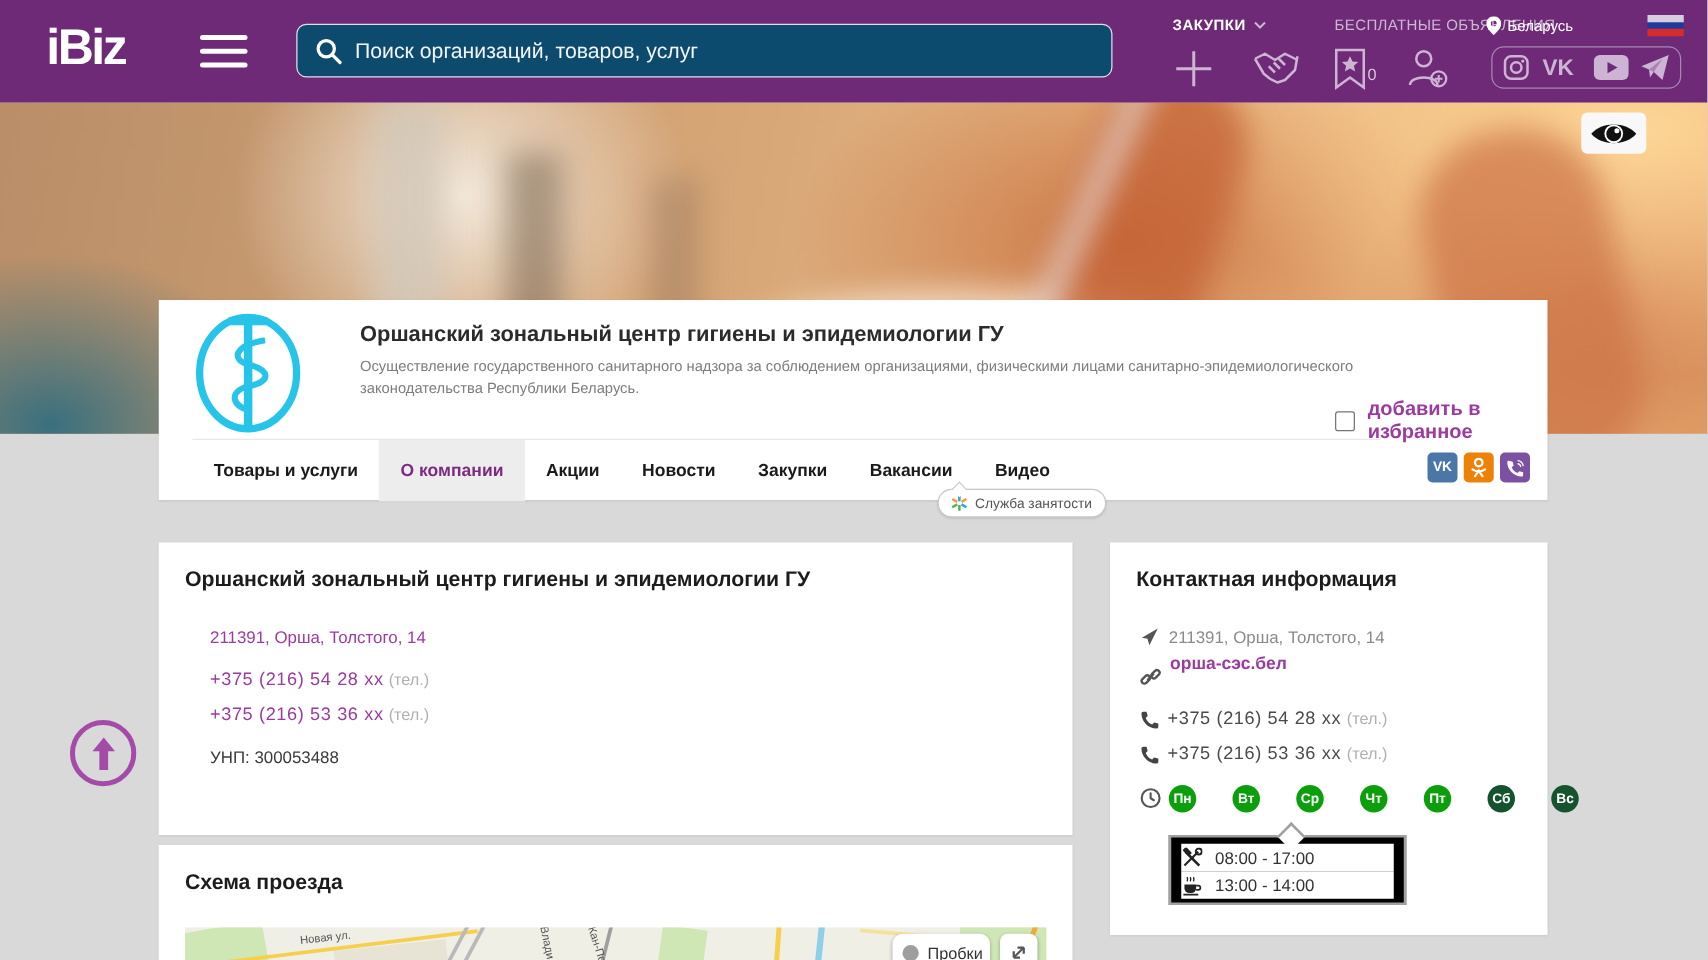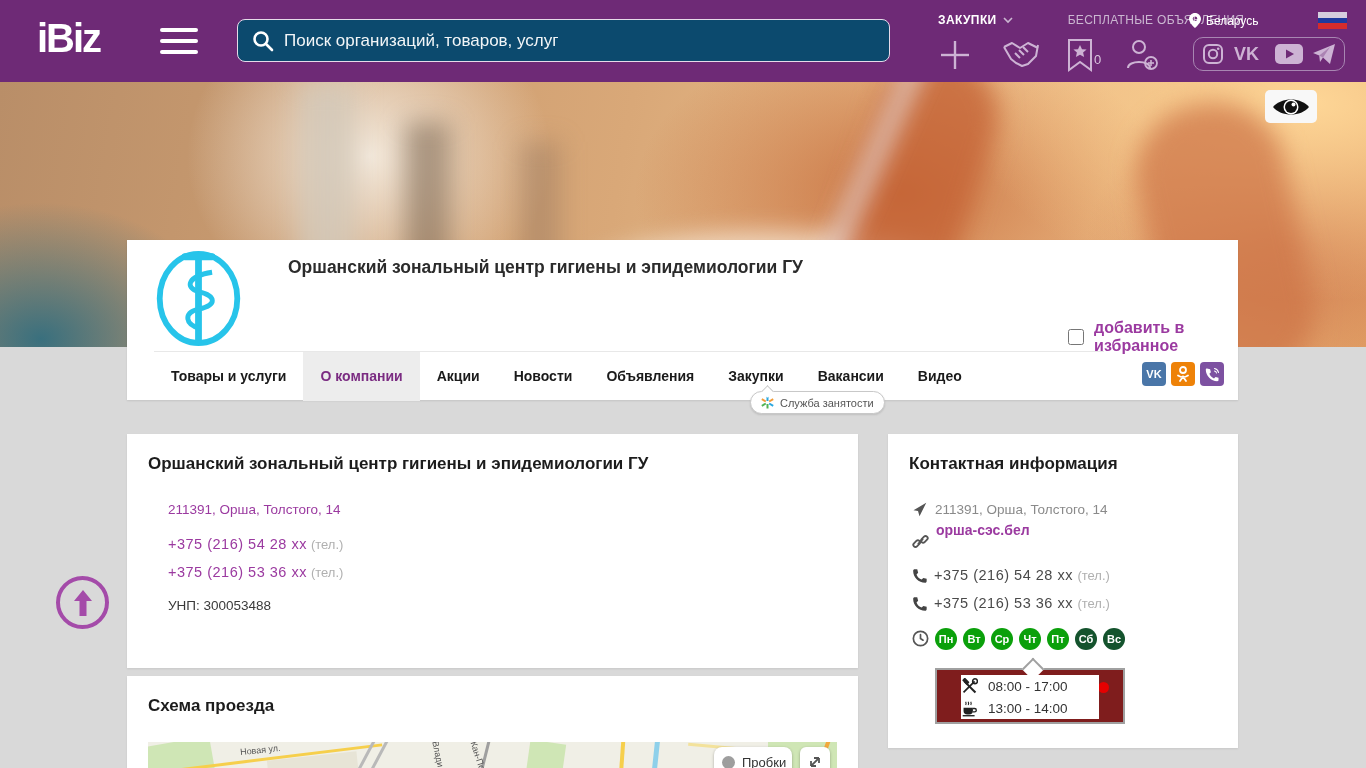--- a/index.html
+++ b/index.html
@@ -91,27 +91,27 @@
   .traffic-btn span { font-size:13px; color:#333; }
   .expand-btn { position:absolute; left:652px; top:5px; width:30px; height:30px; background:#fff; border-radius:6px;
     box-shadow:0 1px 3px rgba(0,0,0,.3); display:flex; align-items:center; justify-content:center; cursor:pointer; }
 
   
   .crow-icon { position:absolute; left:24px; }
   .ctext { position:absolute; left:47px; font-size:13.5px; color:#8a8a8a; }
   .site-link { position:absolute; left:48px; font-size:14px; color:#9b3aa0; font-weight:bold; cursor:pointer; }
   .cphone { position:absolute; left:46px; font-size:14.5px; color:#4a4a4a; letter-spacing:.5px; }
   .cphone .note { color:#b0b0b0; font-size:13px; letter-spacing:0; }
-  .days { position:absolute; left:47px; top:194px; display:flex; }
+  .days { position:absolute; left:47px; top:194px; display:flex;gap:23px; }
   .day { width:22px; height:22px; border-radius:50%; margin-right:6px; color:#fff; font-size:11px; font-weight:bold;
     display:flex; align-items:center; justify-content:center; cursor:pointer; }
   .day.work { background:#0ba00b; }
   .day.off { background:#14532d; }
-  .hours-pop { position:absolute; left:47px; top:234px; width:190px; height:56px; background:#7f1d1d;
-    border:2px solid #a0a0a0; padding:5px 24px; }
+  .hours-pop { position:absolute; left:47px; top:234px; width:190px; height:56px; background:#000000;
+    border:2px solid #a0a0a0; padding:5px 8px; }
   .hours-pop::before { content:""; position:absolute; left:88px; top:-9px; width:14px; height:14px;
     background:#fff; border-left:2px solid #a0a0a0; border-top:2px solid #a0a0a0; transform:rotate(45deg); }
   .hrow { display:flex; align-items:center; height:22px; position:relative; z-index:2; background:#fff; }
   .hrow svg { margin-right:10px; flex:0 0 auto; }
   .hrow span { font-size:13.5px; color:#333; }
   .red-dot { position:absolute; right:14px; top:12px; width:11px; height:11px; border-radius:50%; background:#e60000; }
 
   .back-top { position:absolute; left:56px; top:576px; width:53px; height:53px; border:4px solid #a44ba9;
     border-radius:50%; display:flex; align-items:center; justify-content:center; cursor:pointer; }
 </style>
@@ -223,32 +223,32 @@
 </div>
 
 <div class="company-card">
   <svg class="clogo" width="97" height="100" viewBox="0 0 100 103">
     <ellipse cx="50" cy="53" rx="40" ry="46" fill="none" stroke="#27c4ea" stroke-width="6"></ellipse>
     <line x1="50" y1="8" x2="50" y2="98" stroke="#27c4ea" stroke-width="7"></line>
     <path d="M36 10 h28" stroke="#27c4ea" stroke-width="7" stroke-linecap="round"></path>
     <path d="M64 26 C38 30 36 42 50 46 C68 50 70 60 50 64 C34 68 36 80 52 84" fill="none" stroke="#27c4ea" stroke-width="5"></path>
   </svg>
   <div class="cname">Оршанский зональный центр гигиены и эпидемиологии ГУ</div>
+  <div class="cdesc">Осуществление государственного санитарного надзора за соблюдением организациями, физическими лицами санитарно-эпидемиологического законодательства Республики Беларусь.</div>
 
   <label class="favline">
     <input type="checkbox" style="">
     <span>добавить в избранное</span>
   </label>
 
   <div class="tabs">
     <div class="tab">Товары и услуги</div>
     <div class="tab active">О компании</div>
     <div class="tab">Акции</div>
     <div class="tab">Новости</div>
-    <div class="tab">Объявления</div>
     <div class="tab">Закупки</div>
     <div class="tab">Вакансии</div>
     <div class="tab">Видео</div>
   </div>
 
   <div class="tab-socials">
     <div class="sq vk">VK</div>
     <div class="sq ok">
       <svg width="14" height="16" viewBox="0 0 14 16">
         <circle cx="7" cy="4" r="3" fill="none" stroke="#fff" stroke-width="1.8"></circle>

